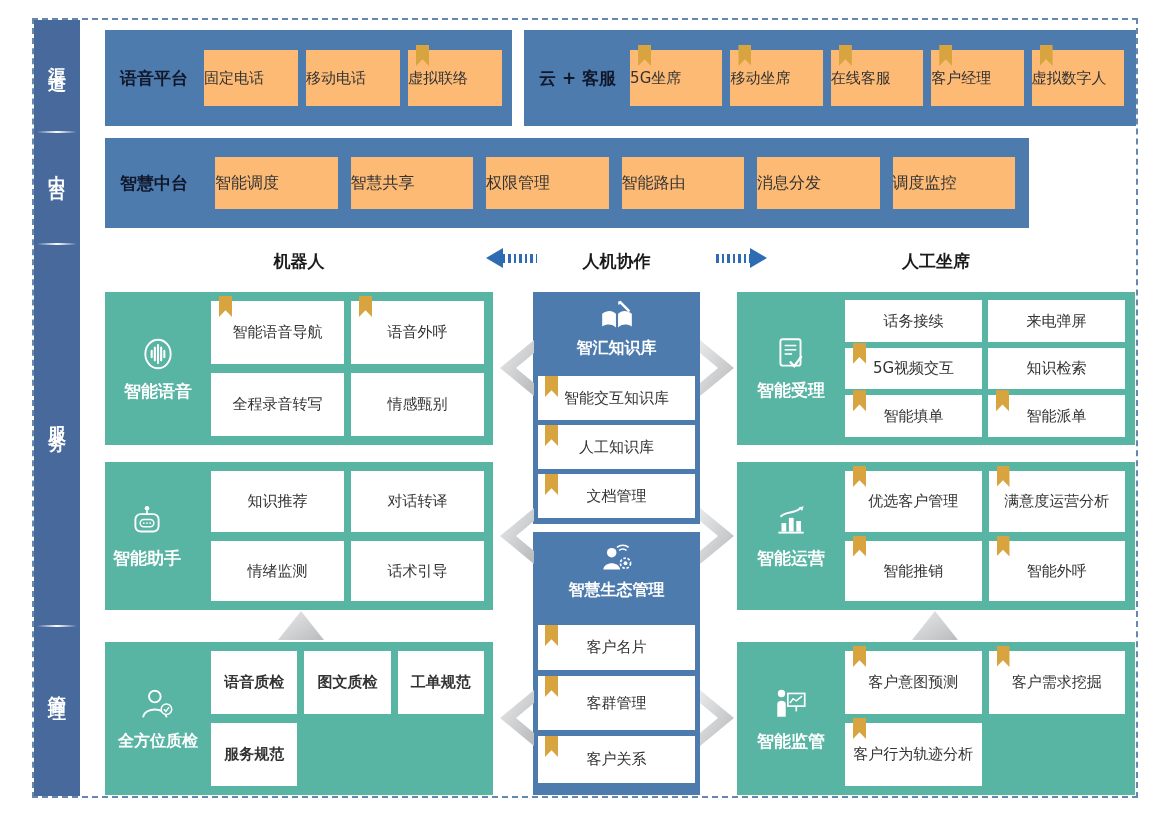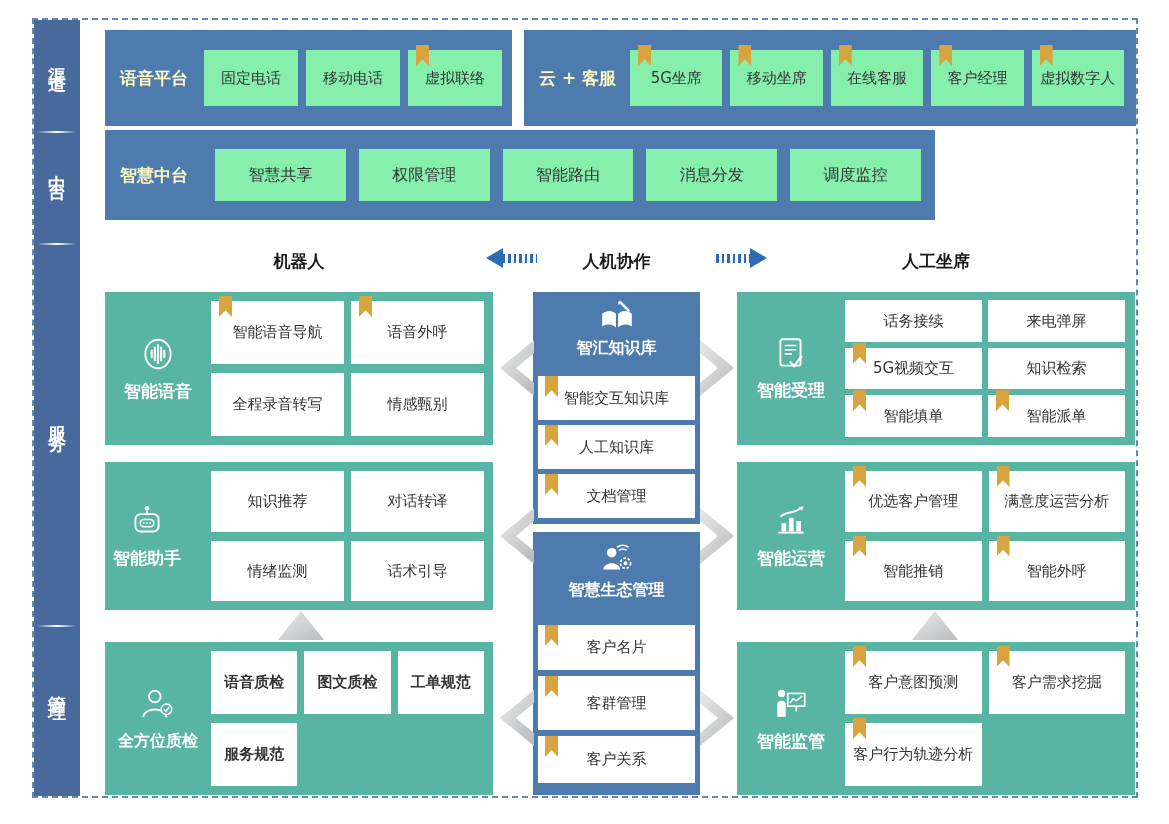--- a/index.html
+++ b/index.html
@@ -8,22 +8,22 @@
   
   .frame{position:absolute;left:32px;top:18px;width:1106px;height:780px;border:2px dashed #6488ae;box-sizing:border-box;}
   
   .sidebar{position:absolute;left:34px;top:20px;width:46px;height:776px;background:#47699c;}
   .vlabel{position:absolute;left:50%;transform:translateX(-50%);writing-mode:vertical-rl;
           color:#fff;font-weight:bold;font-size:18px;letter-spacing:7px;white-space:nowrap;}
   .sdiv{position:absolute;left:3px;right:3px;height:2px;
         background:linear-gradient(90deg,rgba(255,255,255,0),#fff 50%,rgba(255,255,255,0));}
   
   .panel{position:absolute;background:#4e7bae;display:flex;align-items:center;box-sizing:border-box;}
-  .panel-label{color:#fef9c3;font-weight:bold;font-size:17px;white-space:nowrap;flex:0 0 auto;}
-  .wbox{position:relative;background:#86efac;display:flex;align-items:center;justify-content:center;
+  .panel-label{color:#0f172a;font-weight:bold;font-size:17px;white-space:nowrap;flex:0 0 auto;}
+  .wbox{position:relative;background:#fdba74;display:flex;align-items:center;
         font-size:15px;color:#333;flex:1 1 0;height:56px;}
   .row2 .wbox{height:52px;font-size:16px;}
   .bm{position:absolute;top:-5px;left:8px;width:13px;height:21px;background:#d8a440;
       clip-path:polygon(0 0,100% 0,100% 100%,50% 68%,0 100%);}
   
   .hdr{position:absolute;font-weight:bold;font-size:17px;color:#1a1a1a;text-align:center;}
   .harrow{position:absolute;display:flex;align-items:center;}
   .tri-l{width:0;height:0;border-top:10px solid transparent;border-bottom:10px solid transparent;border-right:17px solid #2d6cb3;}
   .tri-r{width:0;height:0;border-top:10px solid transparent;border-bottom:10px solid transparent;border-left:17px solid #2d6cb3;}
   .tail{width:34px;height:9px;background:repeating-linear-gradient(90deg,#2d6cb3 0 2.5px,rgba(255,255,255,0) 2.5px 5.5px);}
@@ -95,22 +95,25 @@
     <div class="wbox">
       <span class="bm"></span>
       <span>客户经理</span>
     </div>
     <div class="wbox">
       <span class="bm"></span>
       <span>虚拟数字人</span>
     </div>
   </div>
 
-  <div class="panel row2" style="left:105px;top:130px;width:830px;height:90px;padding:0 14px 0 15px;gap:13px;">
+  <div class="panel row2" style="left:105px;top:138px;width:924px;height:90px;padding:0 14px 0 15px;gap:13px;">
     <div class="panel-label" style="margin-right:14px;">智慧中台</div>
+    <div class="wbox">
+        <span>智能调度</span>
+      </div>
     <div class="wbox">
         <span>智慧共享</span>
       </div>
     <div class="wbox">
         <span>权限管理</span>
       </div>
     <div class="wbox">
         <span>智能路由</span>
       </div>
     <div class="wbox">

